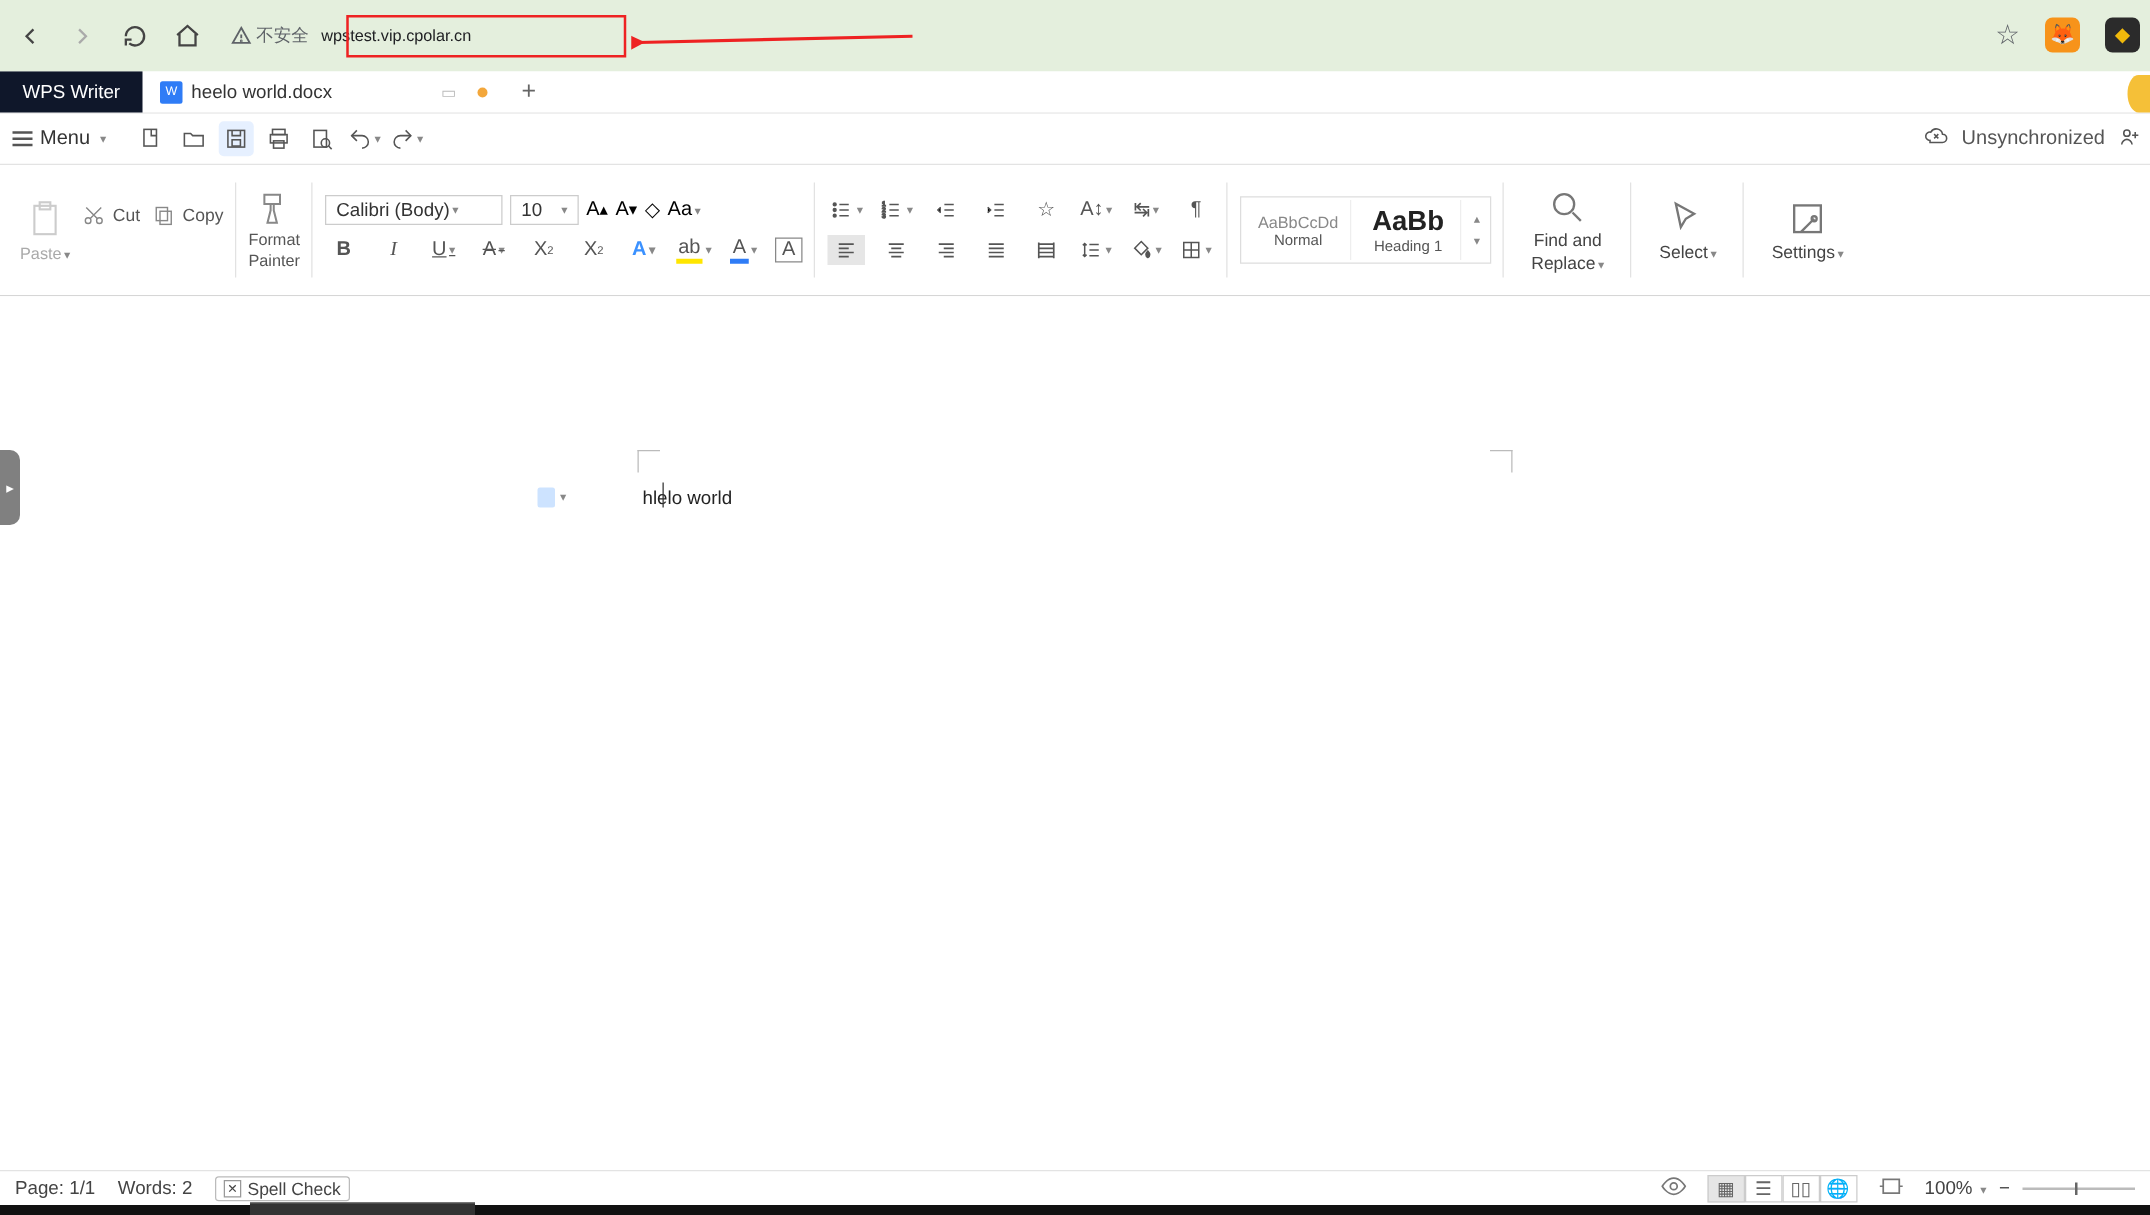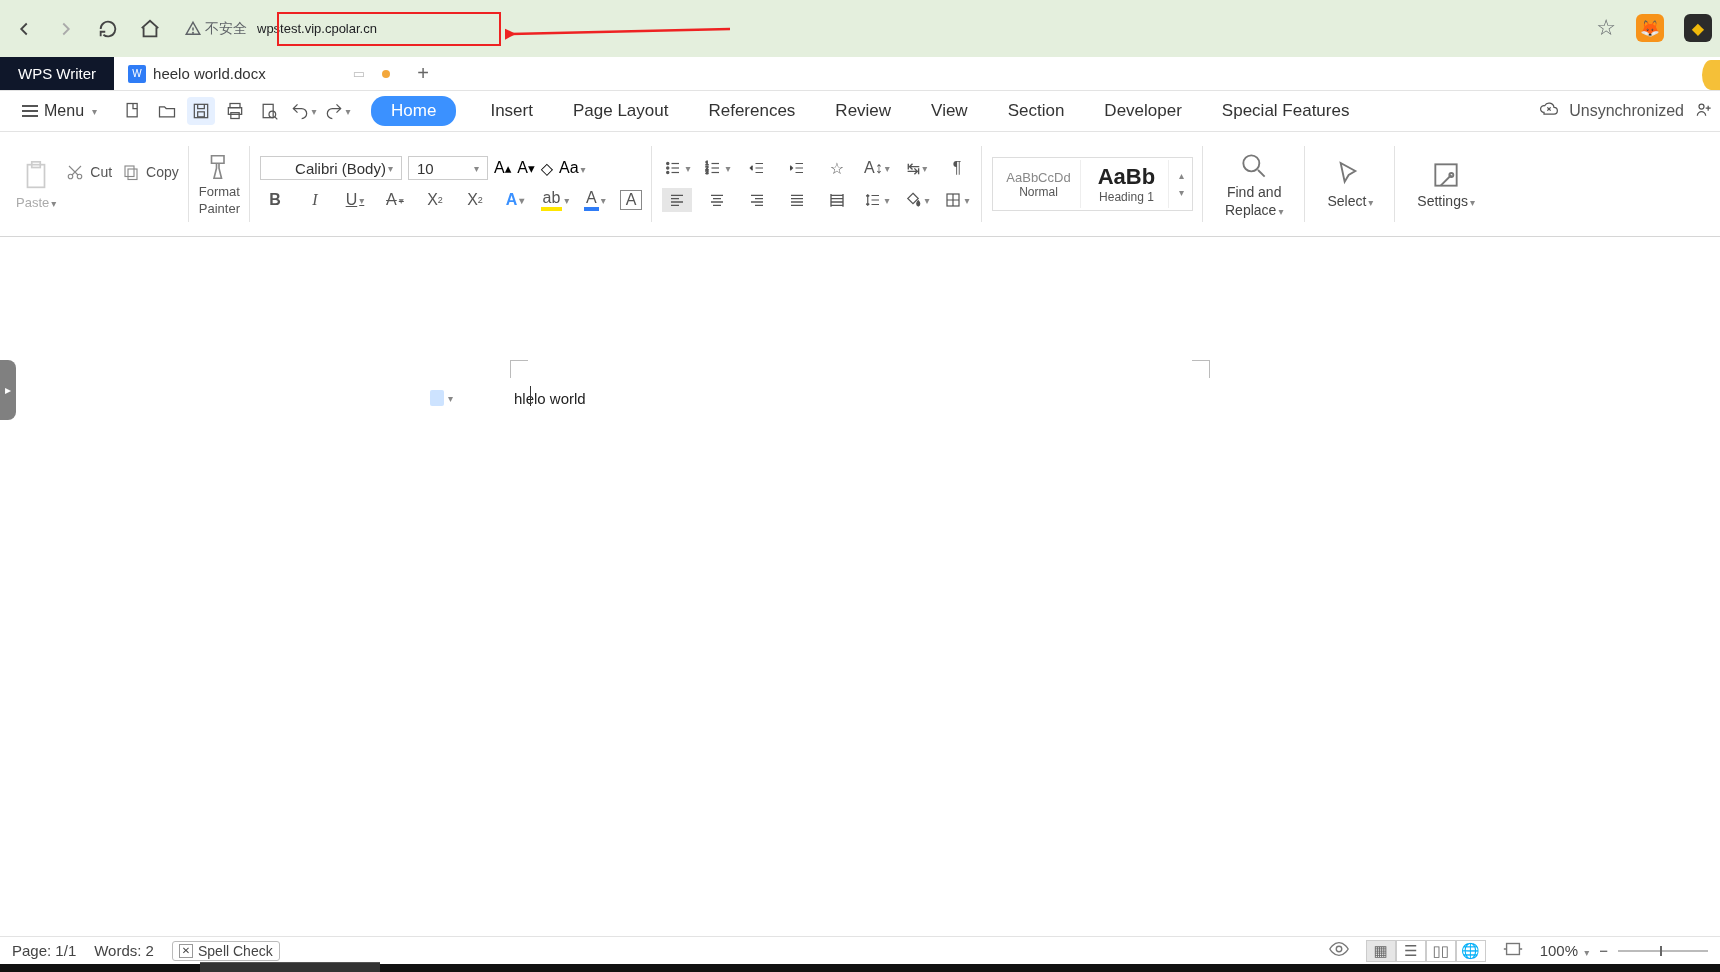--- a/index.html
+++ b/index.html
@@ -25,21 +25,21 @@
 .wps-logo-tab { background: #0f172a; color: #fff; padding: 0 18px; display: flex; align-items: center; font-size: 15px; }
 .doc-tab { display: flex; align-items: center; padding: 0 14px; gap: 7px; font-size: 15px; color: #333; position: relative; min-width: 290px;}
 .doc-tab .doc-ic { width: 18px; height: 18px; background: #2f7cf6; border-radius: 2px; display:flex; align-items:center; justify-content:center; color:#fff; font-size:10px;}
 .doc-tab .spacer { flex: 1; }
 .doc-tab .mini { color:#bbb; font-size:13px;}
 .doc-tab .dot { width:8px; height:8px; background:#f3a73b; border-radius:50%; margin-left:10px;}
 .new-tab-btn { width:38px; display:flex; align-items:center; justify-content:center; color:#666; font-size:20px;}
 .avatar-right { position:absolute; right:0; top:60px; width:18px; height:30px; background:#f5c038; border-radius:50% 0 0 50%;}
 
 
-.menubar { height: 40px; display: flex; align-items: center; background: #fff; padding: 0 12px; gap:0;}
+.menubar { height: 40px; display: flex; align-items: center; background: #fff; padding: 0 0; gap:0;}
 .menu-btn { display: flex; align-items: center; gap: 6px; padding: 4px 10px; font-size: 16px; color: #333; border-radius: 4px; cursor: pointer;}
 .ham { display:flex; flex-direction:column; gap:3px;}
 .ham span{width:16px;height:2px;background:#555;}
 .qat { display: flex; align-items: center; gap: 6px; margin-left: 12px; }
 .qat-btn { width:28px; height:28px; display:flex; align-items:center; justify-content:center; color:#555; border-radius:4px;}
 .qat-btn.hl { background:#e6f0ff;}
 .qat-btn svg{width:20px;height:20px;}
 .tabs-main { display: flex; align-items: center; gap: 28px; margin-left: 20px; font-size: 17px; color:#333;}
 .ribbon-tab { padding: 4px 6px; cursor: pointer; }
 .ribbon-tab.active { background: #3b91ff; color: #fff; border-radius: 14px; padding: 5px 20px; }
@@ -51,22 +51,22 @@
 .ribbon { height: 106px; background: #fff; border-top: 1px solid #e3e3e3; border-bottom: 1px solid #d6d6d6; display: flex; align-items: stretch; padding: 8px 14px 8px 6px; gap: 0; }
 .rgroup { display: flex; flex-direction: column; justify-content: center; padding: 0 10px; position:relative;}
 .rgroup.sep::after{content:"";position:absolute;right:0;top:6px;bottom:6px;width:1px;background:#e2e2e2;}
 .vstack { display: flex; flex-direction: column; align-items: center; justify-content: center; gap: 2px; color:#555; font-size:13px;}
 .vstack svg{color:#888;}
 .vstack.dim { color:#aaa;}
 .vstack.dim svg{color:#ccc;}
 .mini-row { display: flex; align-items: center; gap: 6px; font-size:14px; color:#555;}
 .mini-row svg{width:18px;height:18px;color:#888;}
 .font-sel { display: flex; align-items: center; gap: 6px; }
-.font-name { width: 142px; height: 24px; border: 1px solid #ccc; padding: 2px 8px; font-size: 15px; display:flex; align-items:center; justify-content:flex-end; color:#333;}
-.font-size { width: 80px; height: 24px; border: 1px solid #ccc; padding: 2px 8px; font-size: 15px; display:flex; align-items:center; justify-content:space-between; color:#333;}
+.font-name { width: 142px; height: 24px; border: 1px solid #ccc; padding: 2px 8px; font-size: 15px; display:flex; align-items:center; justify-content:flex-start; color:#333;}
+.font-size { width: 55px; height: 24px; border: 1px solid #ccc; padding: 2px 8px; font-size: 15px; display:flex; align-items:center; justify-content:space-between; color:#333;}
 .fmt-row { display: flex; align-items: center; gap: 10px; margin-top: 8px; }
 .fmt-row .btn { width: 30px; height: 24px; display:flex; align-items:center; justify-content:center; color:#555;}
 .caret-dn{font-size:10px;color:#888;margin-left:2px;}
 .style-gal { display: flex; align-items: center; gap: 4px; border:1px solid #ddd; padding:4px; height:54px;}
 .style-item { width: 84px; height: 48px; display: flex; flex-direction: column; align-items: center; justify-content: center; font-size: 12px; color:#555; border-right:1px solid #eee;}
 .style-item:last-child{border:none;}
 .style-prev1{font-size:13px;color:#888;}
 .style-prev2{font-size:22px;font-weight:600;color:#222;}
 .right-tool { display:flex; flex-direction:column; align-items:center; justify-content:center; gap:2px; padding:0 12px; font-size:14px; color:#444;}
 .right-tool svg{width:32px;height:32px;color:#777;}
@@ -218,31 +218,20 @@
         </svg>
         <span class="caret-dn">▾</span>
       </div>
     <div class="qat-btn">
         <svg viewBox="0 0 24 24" fill="none" stroke="currentColor" stroke-width="1.5">
           <path d="M15 14l5-5-5-5"></path>
           <path d="M20 9H10a6 6 0 0 0 0 12"></path>
         </svg>
         <span class="caret-dn">▾</span>
       </div>
-  </div>
-  <div class="tabs-main">
-    <span class="ribbon-tab active">Home</span>
-    <span class="ribbon-tab">Insert</span>
-    <span class="ribbon-tab">Page Layout</span>
-    <span class="ribbon-tab">References</span>
-    <span class="ribbon-tab">Review</span>
-    <span class="ribbon-tab">View</span>
-    <span class="ribbon-tab">Section</span>
-    <span class="ribbon-tab">Developer</span>
-    <span class="ribbon-tab">Special Features</span>
   </div>
   <div class="menubar-right">
     <span class="cloud-ic"><svg viewBox="0 0 24 24" fill="none" stroke="currentColor" stroke-width="1.5">
           <path d="M6 16a4 4 0 1 1 .8-7.9A6 6 0 0 1 18 10a4 4 0 0 1 0 8H6z"></path>
           <path d="M10 14l2-2 2 2"></path>
           <path d="M14 10l-2 2-2-2"></path>
         </svg></span>
     <span>Unsynchronized</span>
     <span class="share-ic"><svg viewBox="0 0 24 24" fill="none" stroke="currentColor" stroke-width="1.5">
           <circle cx="9" cy="9" r="3"></circle>

